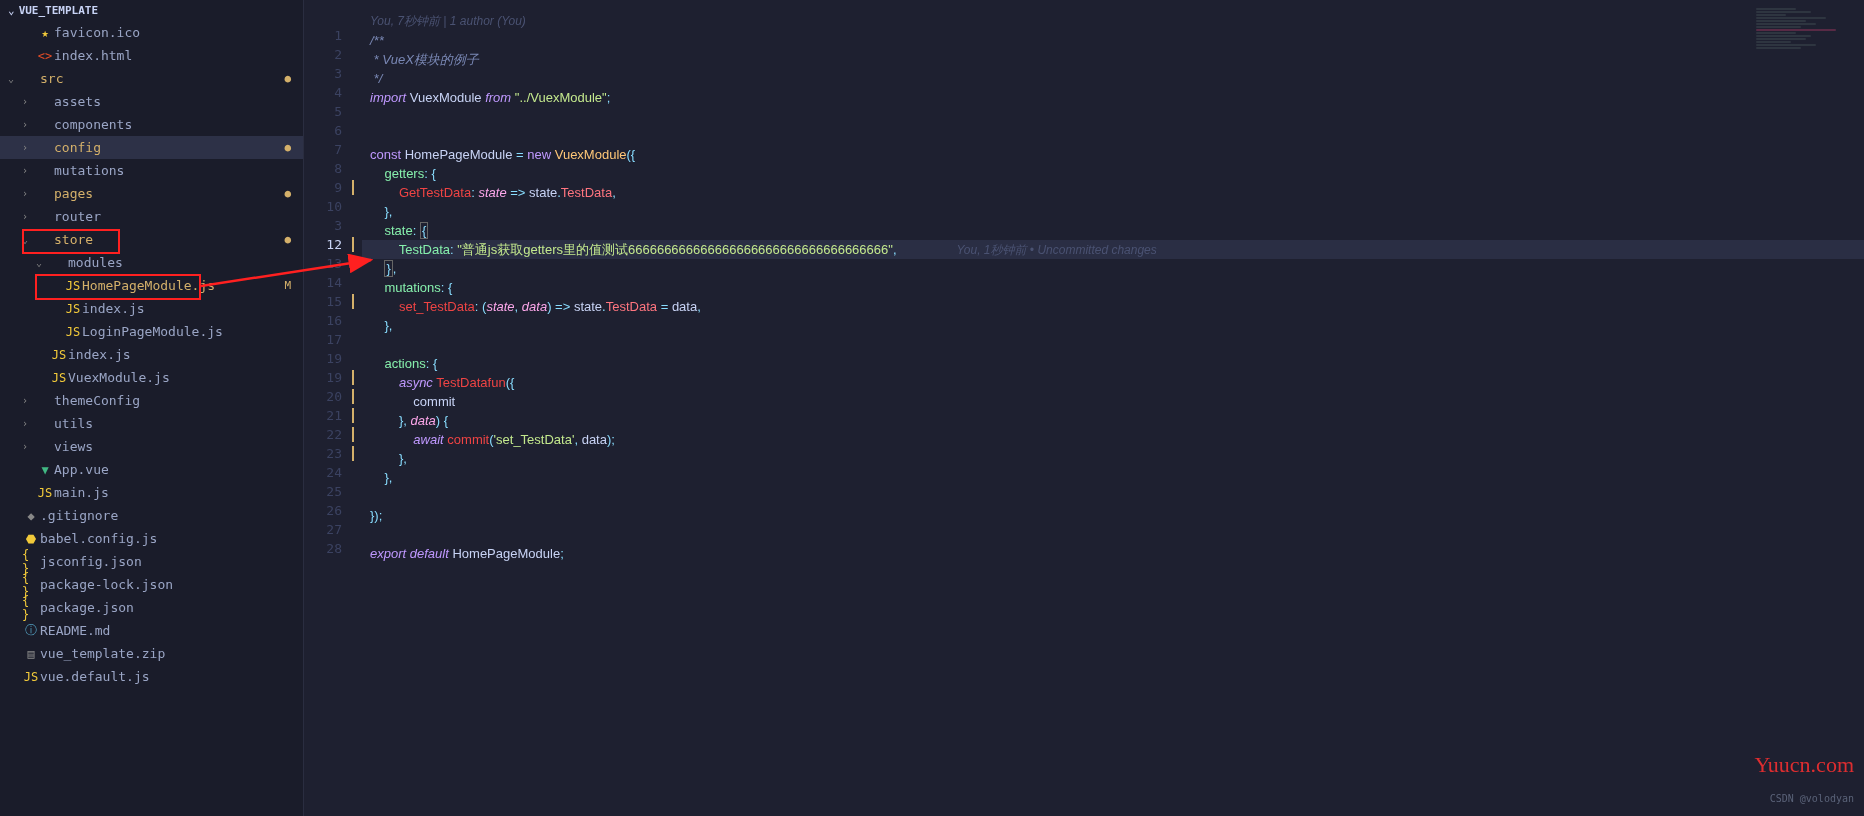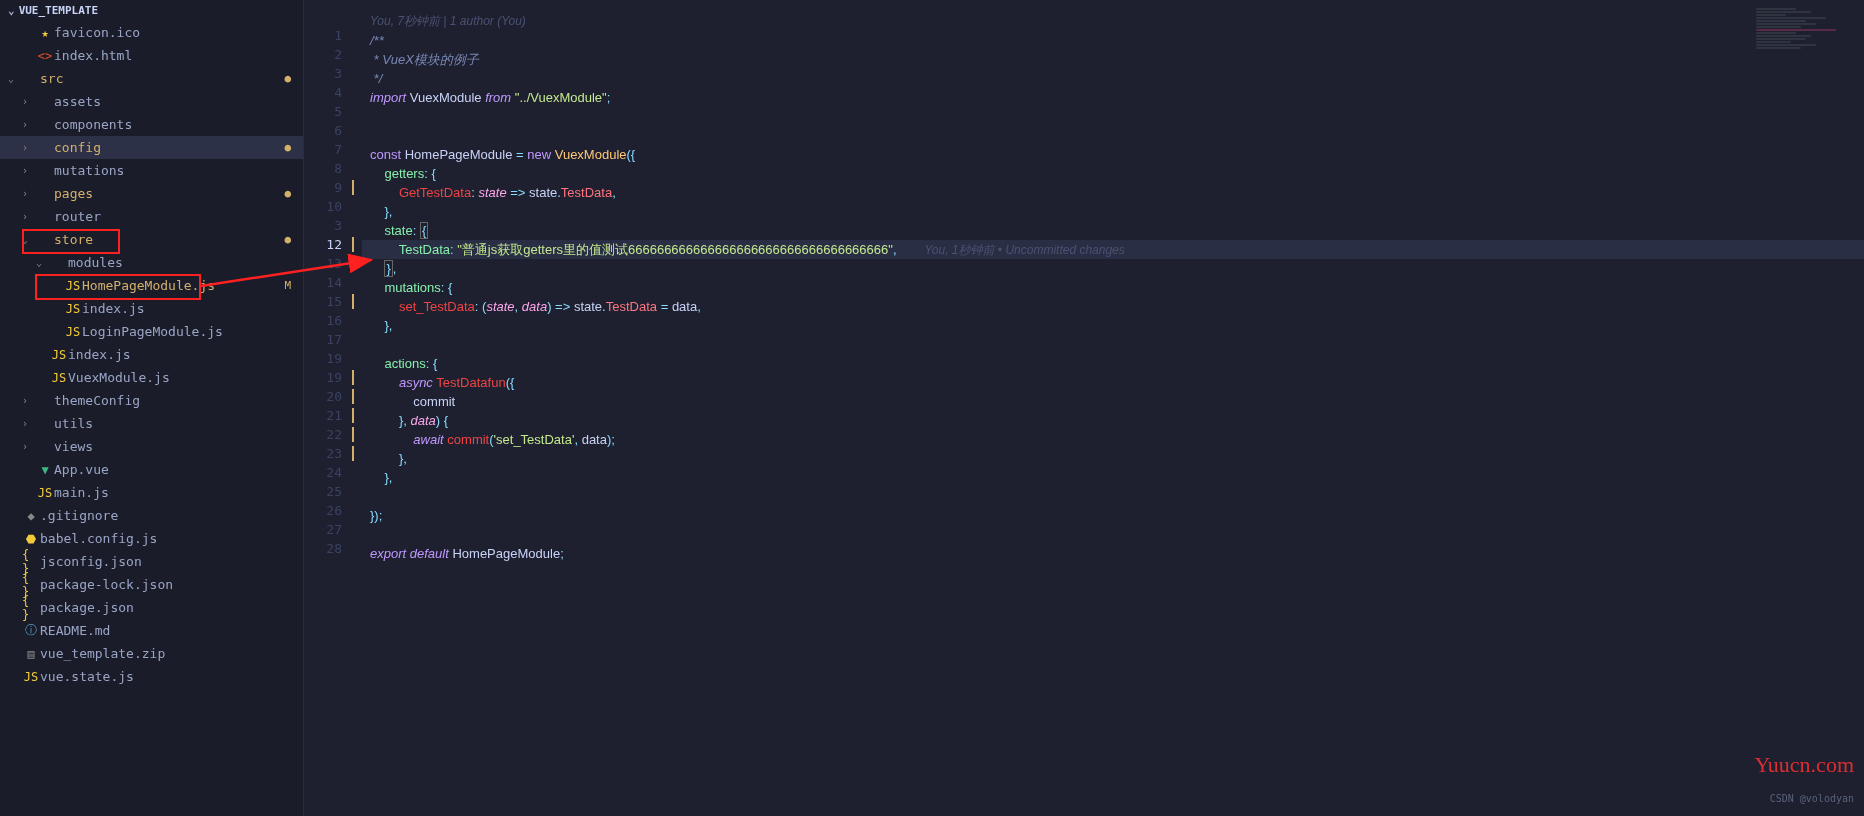--- a/index.html
+++ b/index.html
@@ -137,21 +137,21 @@
 .prop { color: #86efac; }
 .string { color: #c3e88d; }
 .punct { color: #89ddff; }
 .op { color: #89ddff; }
 .param { color: #fca7ea; font-style: italic; }
 .attr-access { color: #ff757f; }
 .inline-blame {
   color: #4a5272;
   font-style: italic;
   font-size: 12px;
-  margin-left: 28px;
+  margin-left: 60px;
 }
 .minimap {
   position: absolute;
   right: 8px;
   top: 8px;
   width: 100px;
   height: 60px;
   opacity: 0.3;
 }
 .minimap .mm-line {
@@ -332,21 +332,21 @@
           <span class="label">README.md</span>
         </div>
         <div class="tree-item indent-0">
           <span class="chevron"></span>
           <span class="icon icon-zip">▤</span>
           <span class="label">vue_template.zip</span>
         </div>
         <div class="tree-item indent-0">
           <span class="chevron"></span>
           <span class="icon icon-js">JS</span>
-          <span class="label">vue.state.js</span>
+          <span class="label">vue.default.js</span>
         </div>
       </div>
   </div>
 
   <div class="red-box1"></div>
   <div class="red-box2"></div>
   <svg class="red-arrow" width="180" height="40">
     <defs>
         <marker id="ah" markerWidth="10" markerHeight="8" refX="9" refY="4" orient="auto">
       <polygon points="0 0, 10 4, 0 8" fill="#ff2020"></polygon>

